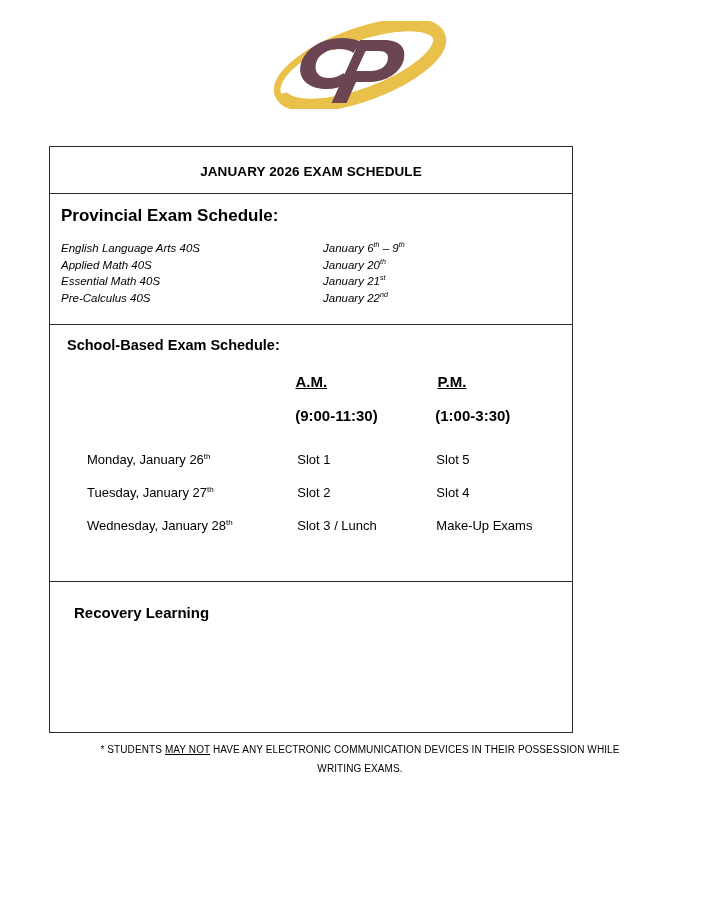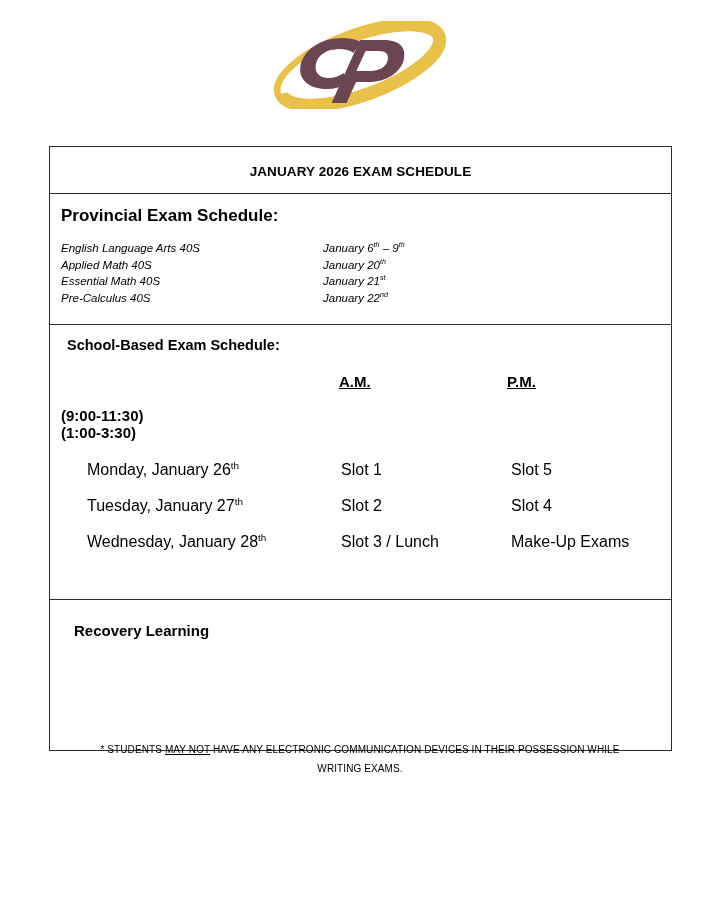--- a/index.html
+++ b/index.html
@@ -26,21 +26,21 @@
     padding-top: 12px;
     box-sizing: border-box;
   }
   .logo-svg { display: block; }
 
   
   .schedule-table {
     position: absolute;
     left: 49px;
     top: 146px;
-    width: 623px;
+    width: 524px;
     border: 1.5px solid #2b2b2b;
     box-sizing: border-box;
     background: #ffffff;
   }
 
   .title-row {
     border-bottom: 1.5px solid #2b2b2b;
     text-align: center;
     padding: 15px 0 13px 0;
   }
@@ -85,33 +85,33 @@
     margin-left: 6px;
     margin-bottom: 20px;
     font-size: 14.5px;
   }
   .col-head-row, .col-time-row {
     display: flex;
     font-weight: bold;
     font-size: 15px;
   }
   .col-head-row { margin-bottom: 17px; }
-  .col-time-row { margin-bottom: 20px; flex-direction: column; }
+  .col-time-row { margin-bottom: 28px; }
   .cell-day   { width: 274px; }
   .cell-am    { width: 164px; text-align: left; }
   .cell-pm    { width: 160px; text-align: left; }
   .col-head-row .cell-am,
   .col-head-row .cell-pm { padding-left: 4px; }
   .underline-label { text-decoration: underline; }
   .col-time-row .cell-am { padding-left: 0px; }
   .col-time-row .cell-pm { padding-left: 0px; }
 
   .sched-row {
     display: flex;
-    font-size: 16px;
+    font-size: 13px;
     margin-bottom: 18px;
     align-items: baseline;
     justify-content: space-between;
   }
   .sched-row .cell-day { padding-left: 26px; width: 248px; }
   .sched-row .cell-am  { padding-left: 0px; }
   .sched-row .cell-pm  { padding-left: 0px; }
 
   
   .recovery-section {

